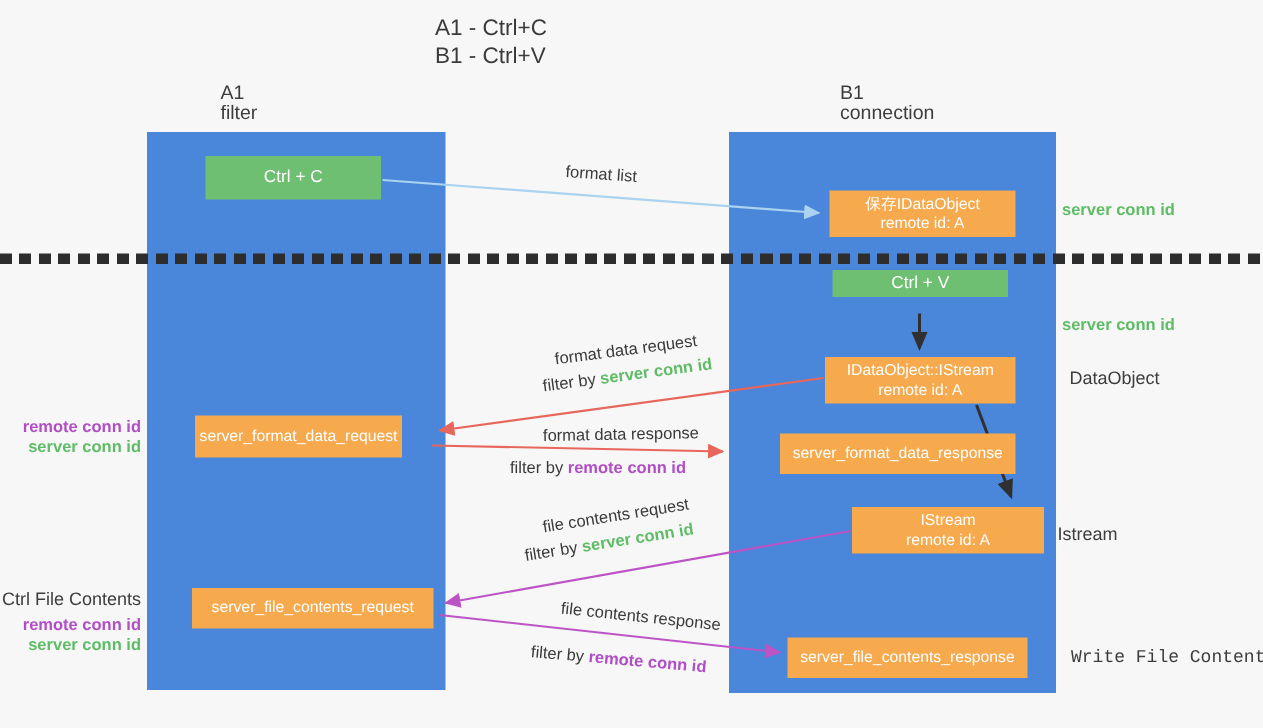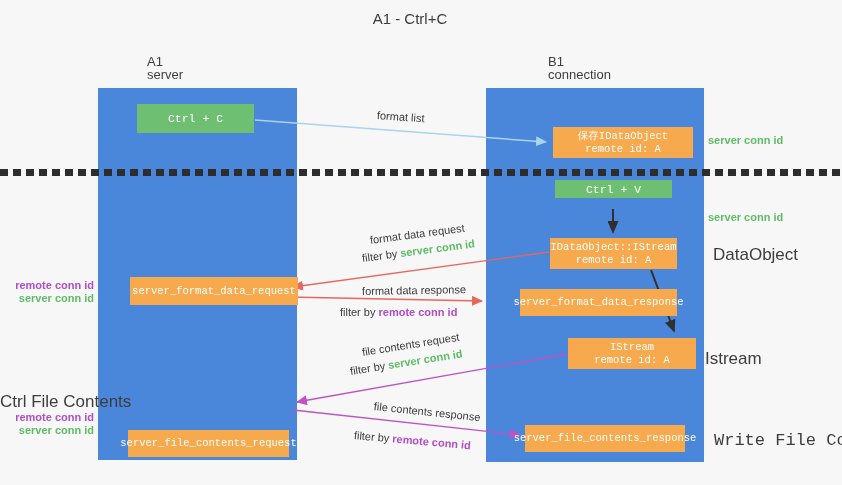--- a/index.html
+++ b/index.html
@@ -1,59 +1,60 @@
 <!DOCTYPE html>
 <html><head>
 <meta charset="utf-8">
 <style>
   html,body{margin:0;padding:0;}
   body{font-family:"Liberation Sans","DejaVu Sans",sans-serif;background:#f7f7f7;}
   #canvas{position:relative;width:842px;height:485px;background:#f7f7f7;overflow:hidden;}
 
-  .title{position:absolute;top:9px;left:290px;width:240px;text-align:center;
+  .title{position:absolute;top:9px;left:290px;width:240px;
          font-size:15px;line-height:19px;color:#3b3b3b;z-index:4;}
 
   .col-header{position:absolute;width:100px;text-align:left;font-size:13px;
               line-height:13px;color:#3d3d3d;z-index:4;}
 
   .col{position:absolute;background:#4a86d9;z-index:1;}
 
   .dashed-line{position:absolute;left:0;top:169px;width:842px;height:7px;z-index:2;
     background:repeating-linear-gradient(to right,#2d2d2d 0 8px,transparent 8px 13px);}
 
   .box{position:absolute;display:flex;flex-direction:column;align-items:center;
        justify-content:center;color:#ffffff;text-align:center;font-size:10.5px;
-       line-height:13px;z-index:3;white-space:nowrap;font-family:Liberation Mono, monospace;}
+       line-height:13px;z-index:3;white-space:nowrap;}
   .box.orange{background:#f6a94d;}
   .box.green{background:#6ebf72;font-size:11.5px;}
 
   svg.arrows{position:absolute;left:0;top:0;z-index:2;pointer-events:none;}
 
   .alabel{position:absolute;font-size:11px;color:#3a3a3a;white-space:nowrap;
           z-index:4;transform-origin:left center;}
   .side{position:absolute;font-size:11px;white-space:nowrap;z-index:4;}
   .side.block{width:94px;text-align:right;left:0;}
   .green-t{color:#5fbc66;font-weight:700;}
   .purple-t{color:#b14ec6;font-weight:700;}
-  .dark-t{color:#3d3d3d;font-weight:400;font-size:17px;}
+  .dark-t{color:#3d3d3d;font-weight:400;font-size:12px;}
 </style>
 </head>
 <body>
 
 <div id="canvas">
 
   <div class="title">
     <div>A1 - Ctrl+C</div>
+    <div>B1 - Ctrl+V</div>
   </div>
 
   <div class="col-header" style="left:147px;top:55px;">
     <div>A1</div>
-    <div>server</div>
+    <div>filter</div>
   </div>
-  <div class="col-header" style="left:548px;top:55px;">
+  <div class="col-header" style="left:560px;top:55px;">
     <div>B1</div>
     <div>connection</div>
   </div>
 
   <div class="col" style="left:98px;top:88px;width:199px;height:372px;"></div>
   <div class="col" style="left:486px;top:88px;width:218px;height:374px;"></div>
 
   <div class="dashed-line"></div>
 
   <svg class="arrows" width="842" height="485" viewBox="0 0 842 485">
@@ -77,48 +78,48 @@
     <line x1="567" y1="354" x2="297" y2="402" stroke="#bd54c6" stroke-width="1.4" marker-end="url(#ar-purple)"></line>
     <line x1="293" y1="410" x2="520" y2="435" stroke="#bd54c6" stroke-width="1.4" marker-end="url(#ar-purple)"></line>
     <line x1="613" y1="209" x2="613" y2="232" stroke="#303030" stroke-width="2" marker-end="url(#ar-black)"></line>
     <line x1="651" y1="270" x2="674" y2="331" stroke="#303030" stroke-width="2" marker-end="url(#ar-black)"></line>
   </svg>
 
   <div class="box green" style="left:137px;top:104px;width:117px;height:29px;">
     <div>Ctrl + C</div>
   </div>
 
-  <div class="box orange" style="left:553px;top:127px;width:140px;height:31px;">
+  <div class="box orange" style="left:553px;top:127px;width:124px;height:31px;">
     <div>保存IDataObject</div>
     <div>remote id: A</div>
   </div>
 
   <div class="box green" style="left:555px;top:180px;width:117px;height:18px;">
     <div>Ctrl + V</div>
   </div>
 
   <div class="box orange" style="left:550px;top:238px;width:127px;height:31px;">
     <div>IDataObject::IStream</div>
     <div>remote id: A</div>
   </div>
 
-  <div class="box orange" style="left:130px;top:277px;width:168px;height:28px;">
+  <div class="box orange" style="left:130px;top:277px;width:138px;height:28px;">
     <div>server_format_data_request</div>
   </div>
 
   <div class="box orange" style="left:487px;top:289px;width:157px;height:27px;margin-left:33px;">
     <div>server_format_data_response</div>
   </div>
 
   <div class="box orange" style="left:568px;top:338px;width:128px;height:31px;">
     <div>IStream</div>
     <div>remote id: A</div>
   </div>
 
-  <div class="box orange" style="left:128px;top:392px;width:161px;height:27px;margin-top:38px;">
+  <div class="box orange" style="left:128px;top:392px;width:161px;height:27px;">
     <div>server_file_contents_request</div>
   </div>
 
   <div class="box orange" style="left:525px;top:425px;width:160px;height:27px;text-align:center;">
     <div>server_file_contents_response</div>
   </div>
 
   <div class="alabel" style="left:377px;top:109px;transform:rotate(4deg);">format list</div>
 
   <div class="alabel" style="left:370px;top:234px;transform:rotate(-7.5deg);">format data request</div>

